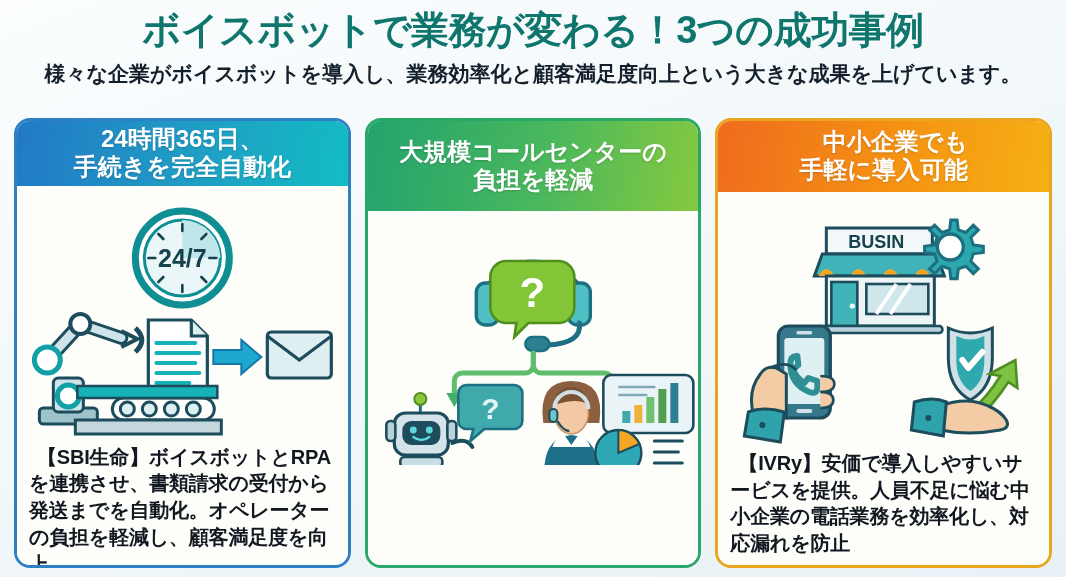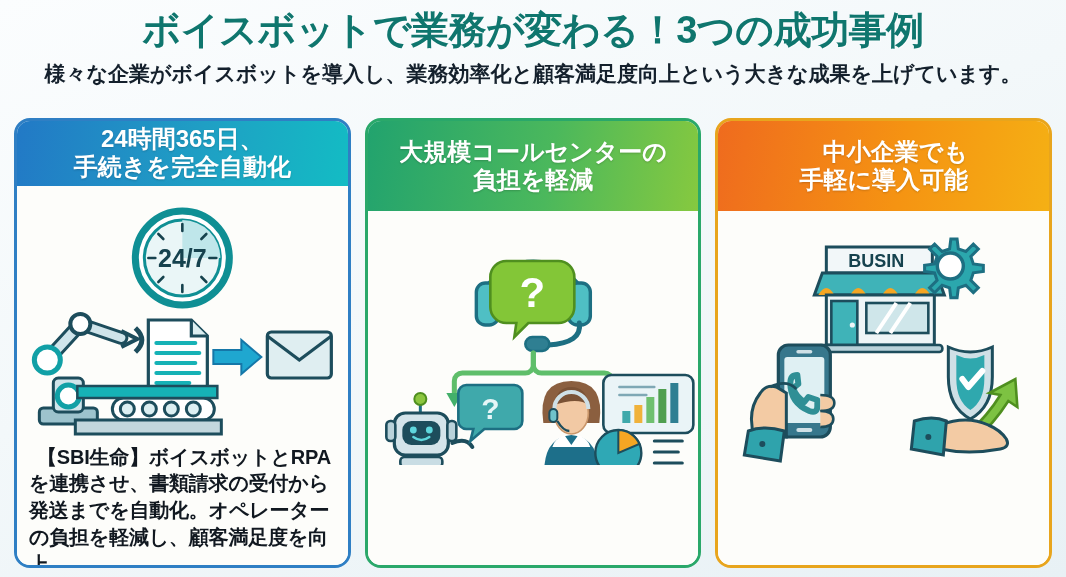--- a/index.html
+++ b/index.html
@@ -295,16 +295,17 @@
         <g>
           <path d="M248 210 q22 -20 34 -40 l-11 -2 26 -14 2 28 -9 -6 q-14 22 -34 40z" fill="#7dc242" stroke="#4f8f1f" stroke-width="2.6"></path>
         </g>
 
         <g>
           <path d="M222 200 q26 -10 48 0 q12 5 18 14 q4 8 -6 10 q-32 6 -60 0z" fill="#f3cba4" stroke="#1d4d5c" stroke-width="3"></path>
           <path d="M196 196 q18 -6 32 0 l-3 34 -32 -6z" fill="#2fa3ac" stroke="#1d4d5c" stroke-width="3"></path>
           <circle cx="210" cy="212" r="3" fill="#1d4d5c"></circle>
         </g>
       </svg>
+      <div class="card-caption indent">【IVRy】安価で導入しやすいサービスを提供。人員不足に悩む中小企業の電話業務を効率化し、対応漏れを防止</div>
     </div>
   </div>
 
 </div>
 
 </body></html>

